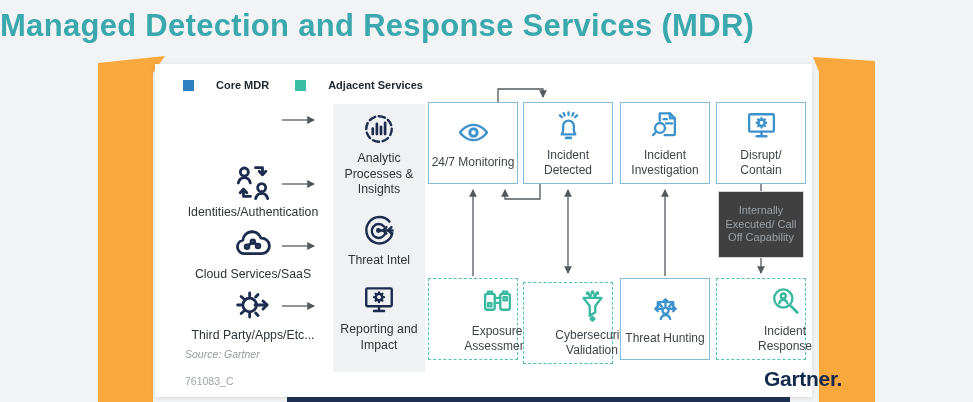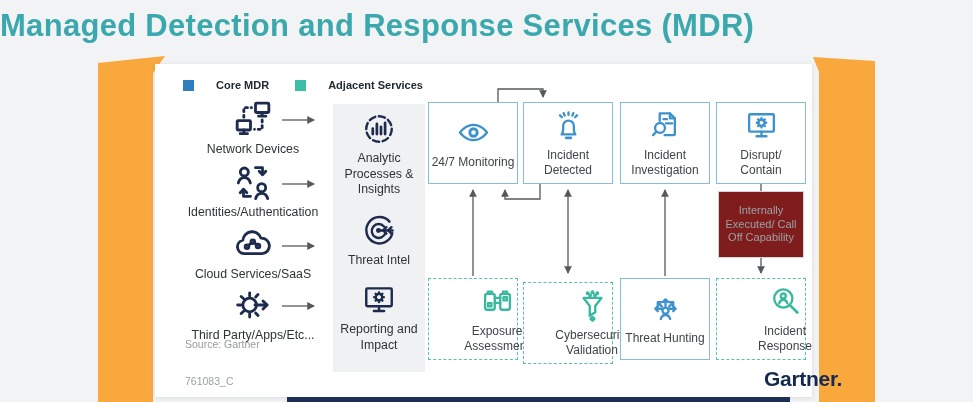--- a/index.html
+++ b/index.html
@@ -51,26 +51,26 @@
     display:flex; flex-direction:column; align-items:center; justify-content:center;
     gap:6px; text-align:center; }
   .flow-box.core { border:1.5px solid #85BCD8; }
   .flow-box.adjacent { border:1.6px dashed #54C3AC;padding-left:48px; }
   .flow-box .box-icon { display:flex; justify-content:center; }
   .flow-box .box-icon svg { width:33px; height:33px; }
   .flow-box.row-top .box-icon { color:#3E92CC; }
   .box-label { font-size:12px; color:#3F4449; line-height:1.25; padding:0 2px; }
 
   .note-box { position:absolute; left:718px; top:191px; width:86px; height:67px;
-    background:#7f1d1d; border:1px solid #D3D5D7; z-index:4;
+    background:#404040; border:1px solid #D3D5D7; z-index:4;
     display:flex; align-items:center; justify-content:center; text-align:center; }
   .note-text { font-size:11px; color:#9BA1A7; line-height:1.25; padding:0 4px; }
 
-  .footer-source { position:absolute; left:185px; top:338px; font-size:10.5px;
-    color:#969A9F; z-index:4; }
+  .footer-source { position:absolute; left:185px; top:348px; font-size:10.5px;
+    color:#969A9F; z-index:4;font-style:italic; }
   .footer-docid  { position:absolute; left:185px; top:375px; font-size:10.5px;
     color:#9DA1A6; z-index:4; }
   .gartner-logo { position:absolute; left:741px; top:367px; font-size:21px;
     font-weight:800; color:#13294D; letter-spacing:-.3px; z-index:4;margin-left:23px; }
 
   .connectors { position:absolute; inset:0; z-index:3; pointer-events:none; }
 </style>
 </head>
 <body>
 
@@ -88,35 +88,20 @@
     <div class="legend-item">
       <span class="legend-swatch" style="background: rgb(46, 127, 192);"></span>
       <span class="legend-label">Core MDR</span>
     </div>
     <div class="legend-item">
       <span class="legend-swatch" style="background: rgb(60, 189, 165);"></span>
       <span class="legend-label">Adjacent Services</span>
     </div>
   </div>
 
-  <div class="src-item" style="top:99px">
-    <span class="src-icon">
-        <svg viewBox="0 0 24 24">
-          <g fill="none" stroke="currentColor" stroke-width="1.7" stroke-linecap="round" stroke-linejoin="round">
-            <rect x="13.5" y="2.5" width="8" height="5.6" rx=".6"></rect>
-            <path d="M17.5 8.1v2M15.3 10.3h4.4"></path>
-            <rect x="2.5" y="13" width="8" height="5.6" rx=".6"></rect>
-            <path d="M6.5 18.6v2M4.3 20.8h4.4"></path>
-            <path d="M6.5 11V5.2h4.6" stroke-dasharray="1.2 2.2"></path>
-            <path d="M17.5 12.6v5.6h-4.6" stroke-dasharray="1.2 2.2"></path>
-          </g>
-        </svg>
-      </span>
-    <div class="src-label">Network Devices</div>
-  </div>
   <div class="src-item" style="top:162px">
     <span class="src-icon">
         <svg viewBox="0 0 24 24">
           <g fill="none" stroke="currentColor" stroke-width="1.7" stroke-linecap="round" stroke-linejoin="round">
             <circle cx="6.8" cy="6" r="2.4"></circle>
             <path d="M3.2 12.6c.5-2 1.9-3.2 3.6-3.2s3.1 1.2 3.6 3.2"></path>
             <circle cx="17.2" cy="15.4" r="2.4"></circle>
             <path d="M13.6 22c.5-2 1.9-3.2 3.6-3.2s3.1 1.2 3.6 3.2"></path>
             <path d="M13.5 3.4h4.2v4"></path>
             <path d="M15.7 5.6l2 2.1 2-2.1"></path>

